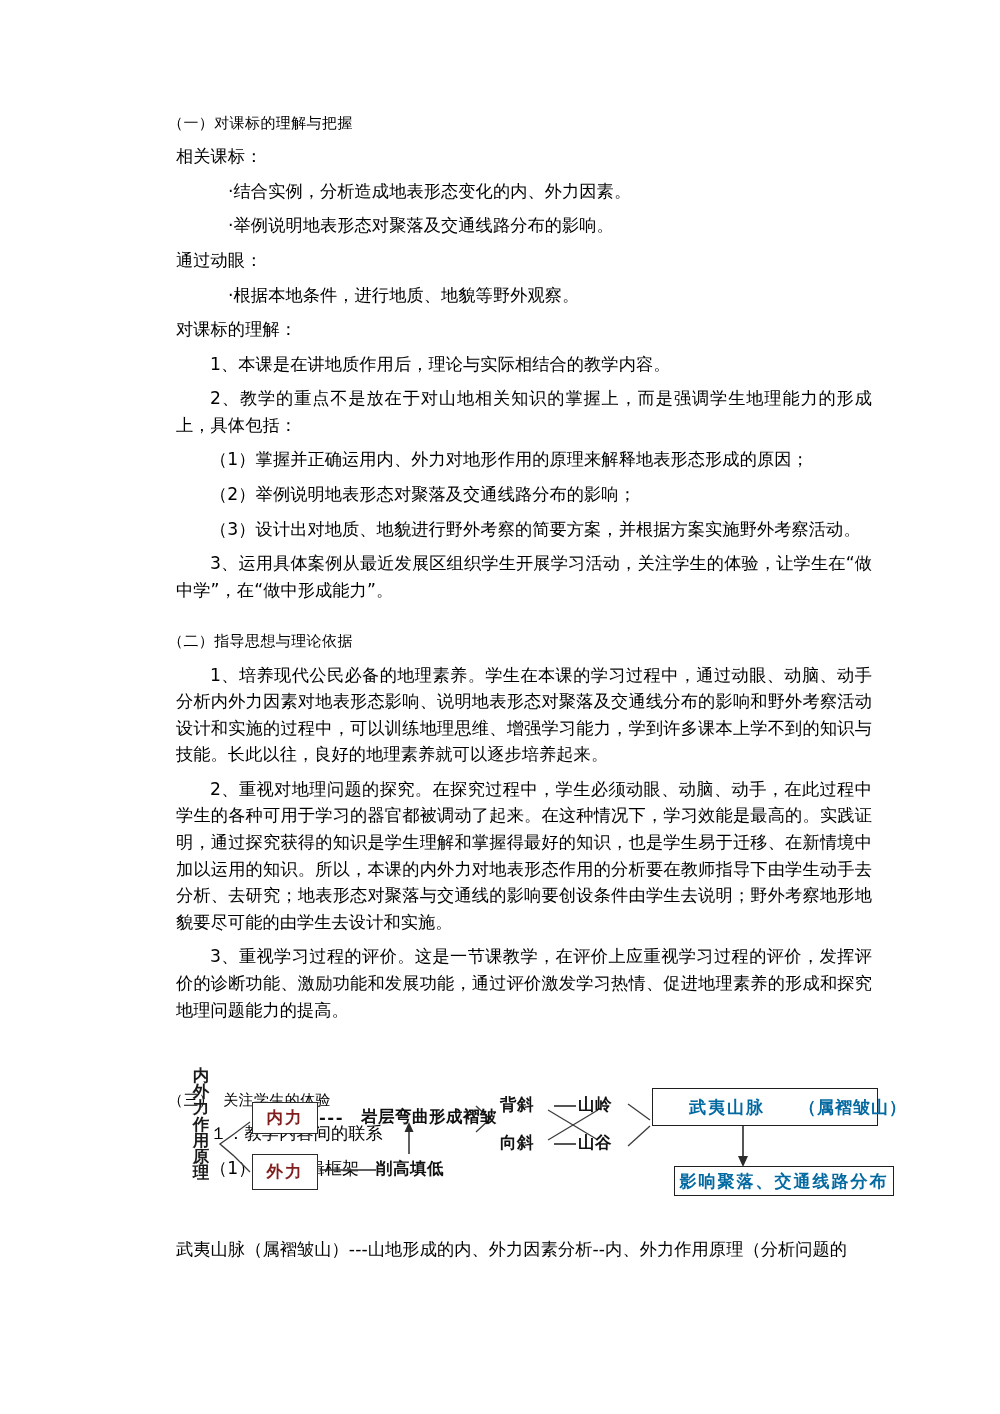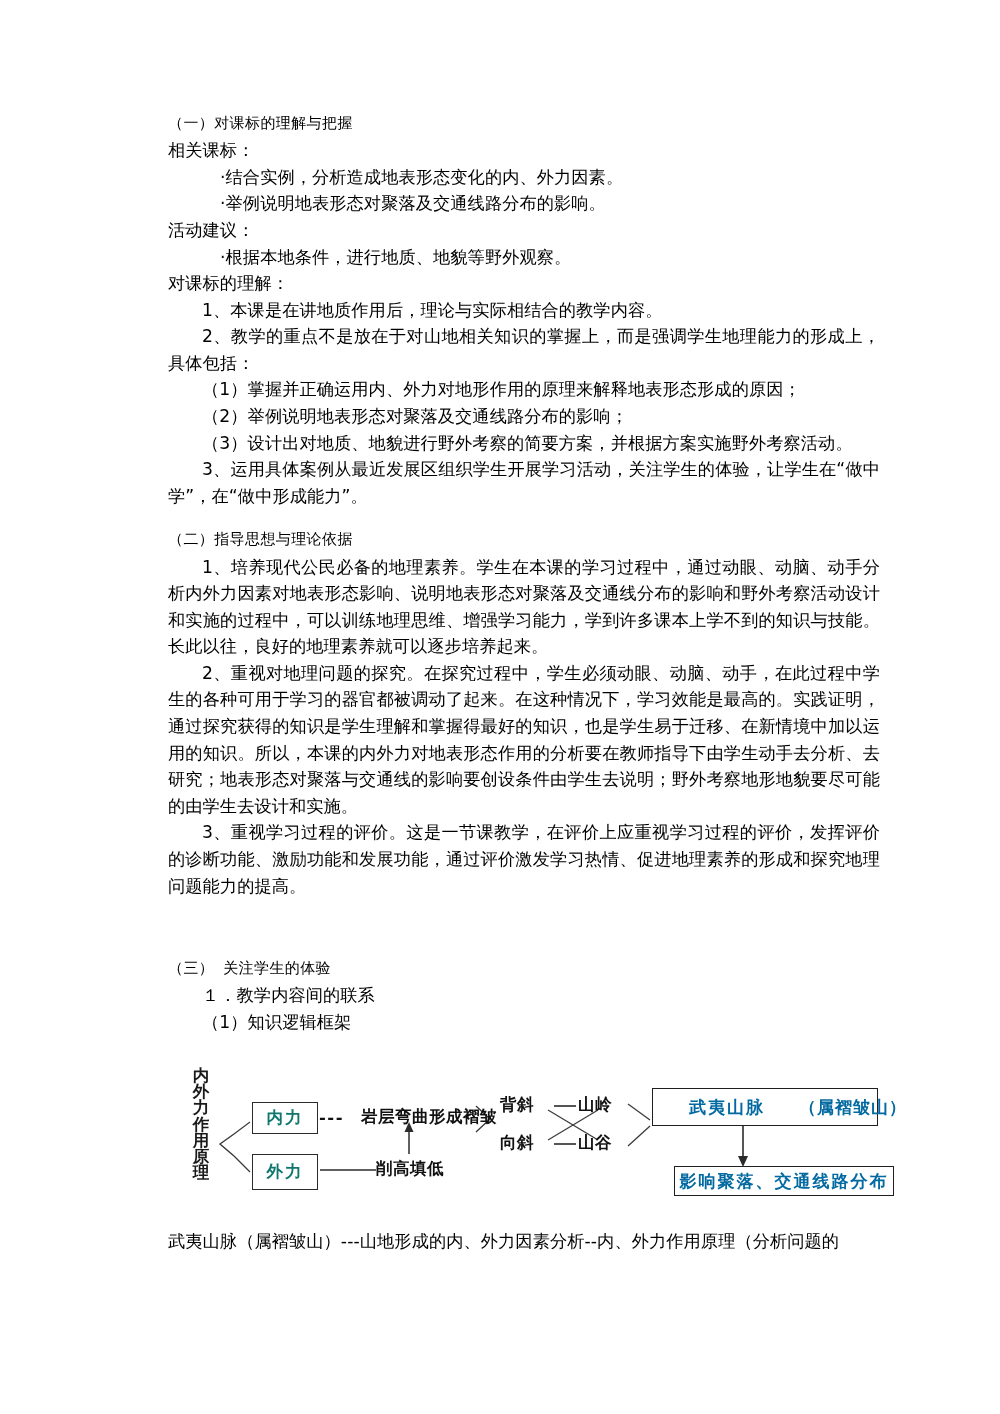--- a/index.html
+++ b/index.html
@@ -33,21 +33,21 @@
     font-size: 15px;
     font-weight: normal;
     letter-spacing: 0.4px;
     line-height: 1.55;
     margin: 0 0 2px 0;
   }
   .h-sec .gap { display:inline-block; width: 9px; }
   p.t {
     font-size: 17.2px;
     line-height: 1.545;
-    margin: 0;
+    margin: 8px;
     text-align: justify;
     text-justify: inter-ideograph;
     letter-spacing: 0.1px;
   }
   p.ind1 { text-indent: 0; }
   p.ind2 { text-indent: 34px; }
   p.ind3 { text-indent: 52px; }
   p.hang-sub {
     padding-left: 52px;
     text-indent: -18px;
@@ -75,21 +75,21 @@
     text-align: center;
     color: #1a1a1a;
   }
   .vtext span { display: block; }
   .nbox {
     position: absolute;
     border: 1.6px solid #2b2b2b;
     background: #ffffff;
     font-size: 16.5px;
     font-weight: bold;
-    color: #0f766e;
+    color: #7f1d1d;
     display: flex;
     align-items: center;
     justify-content: center;
     letter-spacing: 2px;
     box-sizing: border-box;
   }
   .plain {
     position: absolute;
     font-size: 16.5px;
     font-weight: bold;
@@ -124,21 +124,21 @@
 
 <div class="page">
 
   <div class="content">
 
     <div class="h-sec"><span>（一）</span><span>对课标的理解与把握</span></div>
 
     <p class="t ind1">相关课标：</p>
     <p class="t ind3">·结合实例，分析造成地表形态变化的内、外力因素。</p>
     <p class="t ind3">·举例说明地表形态对聚落及交通线路分布的影响。</p>
-    <p class="t ind1">活动建议：</p>
+    <p class="t ind1">通过动眼：</p>
     <p class="t ind3">·根据本地条件，进行地质、地貌等野外观察。</p>
     <p class="t ind1">对课标的理解：</p>
     <p class="t ind2">1、本课是在讲地质作用后，理论与实际相结合的教学内容。</p>
     <p class="t ind2">2、教学的重点不是放在于对山地相关知识的掌握上，而是强调学生地理能力的形成上，具体包括：</p>
     <p class="t hang-sub">（1）掌握并正确运用内、外力对地形作用的原理来解释地表形态形成的原因；</p>
     <p class="t hang-sub">（2）举例说明地表形态对聚落及交通线路分布的影响；</p>
     <p class="t hang-sub">（3）设计出对地质、地貌进行野外考察的简要方案，并根据方案实施野外考察活动。</p>
     <p class="t ind2">3、运用具体案例从最近发展区组织学生开展学习活动，关注学生的体验，让学生在“做中学”，在“做中形成能力”。</p>
 
     <div class="sp-m"></div>

